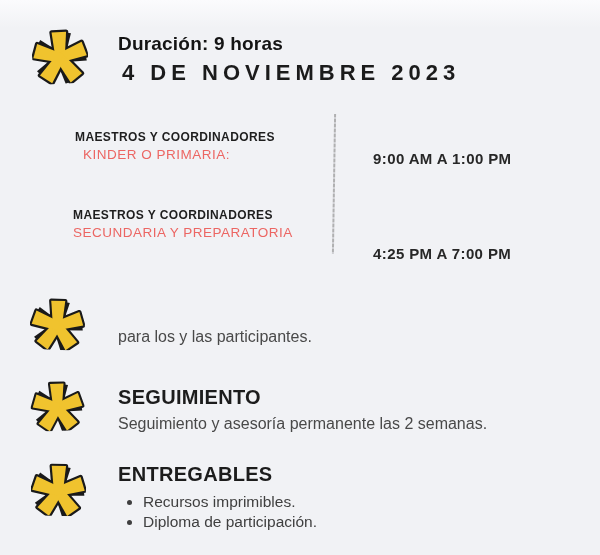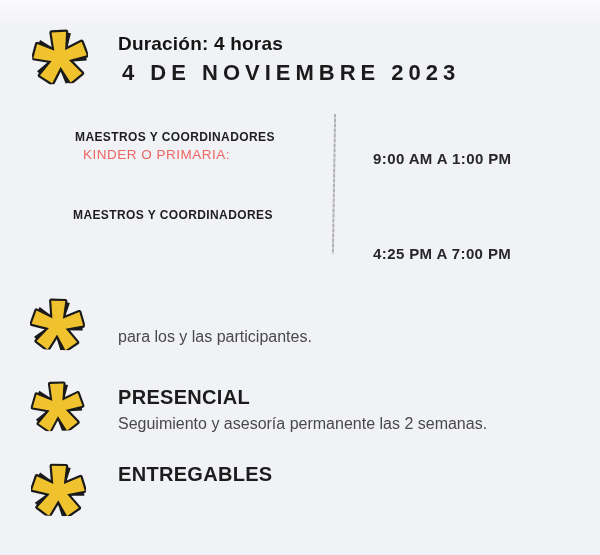--- a/index.html
+++ b/index.html
@@ -125,51 +125,56 @@
   </defs>
 </svg>
 
 <div class="page">
 
   <div class="asterisk icon-header">
     <svg>
         <use href="#asterisk-shape"></use>
       </svg>
   </div>
-  <div class="duration">Duración: 4 horas</div>
+  <div class="duration">Duración: 9 horas</div>
   <div class="date">4 DE NOVIEMBRE 2023</div>
 
   <div class="divider"></div>
 
   <div class="cell-group r1-group">MAESTROS Y COORDINADORES</div>
   <div class="cell-level r1-level">KINDER O PRIMARIA:</div>
   <div class="cell-time r1-time">9:00 AM A 1:00 PM</div>
 
   <div class="cell-group r2-group">MAESTROS Y COORDINADORES</div>
+  <div class="cell-level r2-level">SECUNDARIA Y PREPARATORIA</div>
   <div class="cell-time r2-time">4:25 PM A 7:00 PM</div>
 
   <div class="asterisk icon-s1">
     <svg>
         <use href="#asterisk-shape"></use>
       </svg>
   </div>
   <div class="sec-body b-s1">
     <div>para los y las participantes.</div>
   </div>
 
   <div class="asterisk icon-s2">
     <svg>
         <use href="#asterisk-shape"></use>
       </svg>
   </div>
-  <div class="sec-title t-s2">PRESENCIAL</div>
+  <div class="sec-title t-s2">SEGUIMIENTO</div>
   <div class="sec-body b-s2">
     <div>Seguimiento y asesoría permanente las 2 semanas.</div>
   </div>
 
   <div class="asterisk icon-s3">
     <svg>
         <use href="#asterisk-shape"></use>
       </svg>
   </div>
   <div class="sec-title t-s3">ENTREGABLES</div>
+  <ul class="bullets">
+    <li>Recursos imprimibles.</li>
+    <li>Diploma de participación.</li>
+  </ul>
 
 </div>
 
 </body></html>

